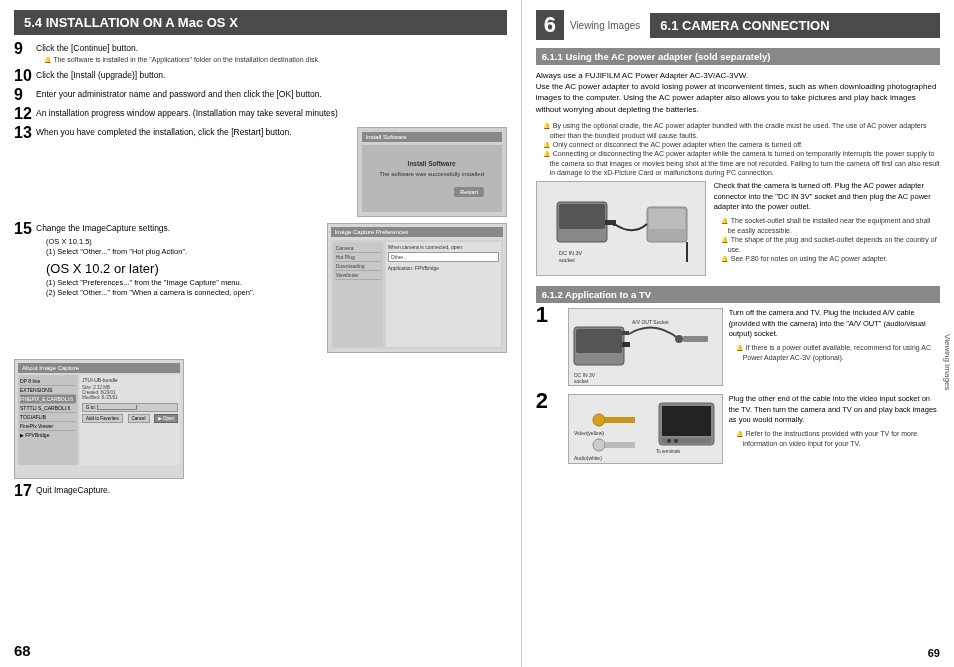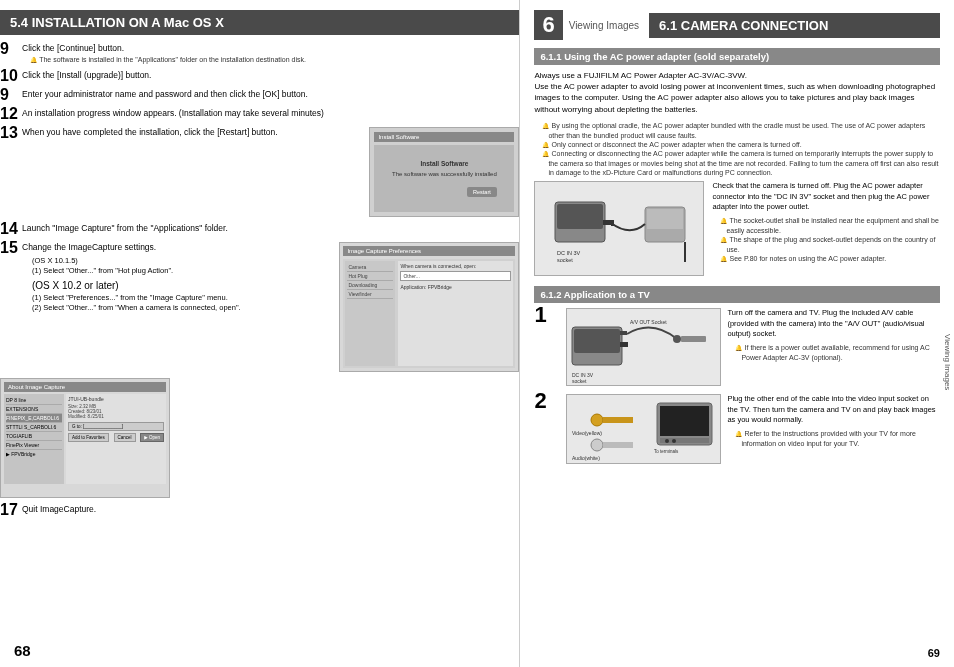--- a/index.html
+++ b/index.html
@@ -9,21 +9,21 @@
       background: #fff;
       width: 954px;
       height: 667px;
       overflow: hidden;
       display: flex;
     }
     .page-left {
       width: 576px;
       height: 667px;
       background: #fff;
-      padding: 10px 0;
+      padding: 10px 14px;
       border-right: 1px solid #ccc;
       position: relative;
     }
     .page-right {
       width: 477px;
       height: 667px;
       background: #fff;
       padding: 10px 14px;
       position: relative;
     }
@@ -230,35 +230,31 @@
           <div style="font-weight:bold; margin-bottom:4px;">Install Software</div>
           <div style="font-size:6px;">The software was successfully installed</div>
           <div style="margin-top:10px; display:flex; justify-content:flex-end;">
             <div style="background:#888; color:#fff; font-size:5.5px; padding:2px 6px; border-radius:2px;">Restart</div>
           </div>
         </div>
       </div>
     </div>
   </div>
 
-  <div class="step">
-    <span class="step-num">14</span>
-    <div class="step-content">Launch "Image Capture" from the "Applications" folder.</div>
-  </div>
 
   <div class="two-col-step">
     <div style="flex:1;">
       <div class="step">
         <span class="step-num">15</span>
         <div class="step-content">
           <span>Change the ImageCapture settings.</span>
           <div class="indent">
             <div style="font-size:7.5px; margin-top:2px;">(OS X 10.1.5)</div>
             <div style="font-size:7.5px;">(1) Select "Other..." from "Hot plug Action".</div>
-            <div style="font-size:10px; margin-top:2px;">(OS X 10.2 or later)</div>
+            <div style="font-size:13px; margin-top:2px;">(OS X 10.2 or later)</div>
             <div style="font-size:7.5px;">(1) Select "Preferences..." from the "Image Capture" menu.</div>
             <div style="font-size:7.5px;">(2) Select "Other..." from "When a camera is connected, open".</div>
           </div>
         </div>
       </div>
     </div>
     <div class="install-screen2">
       <div class="screen-titlebar">
         <span class="screen-titlebar-text">Image Capture Preferences</span>
       </div>

